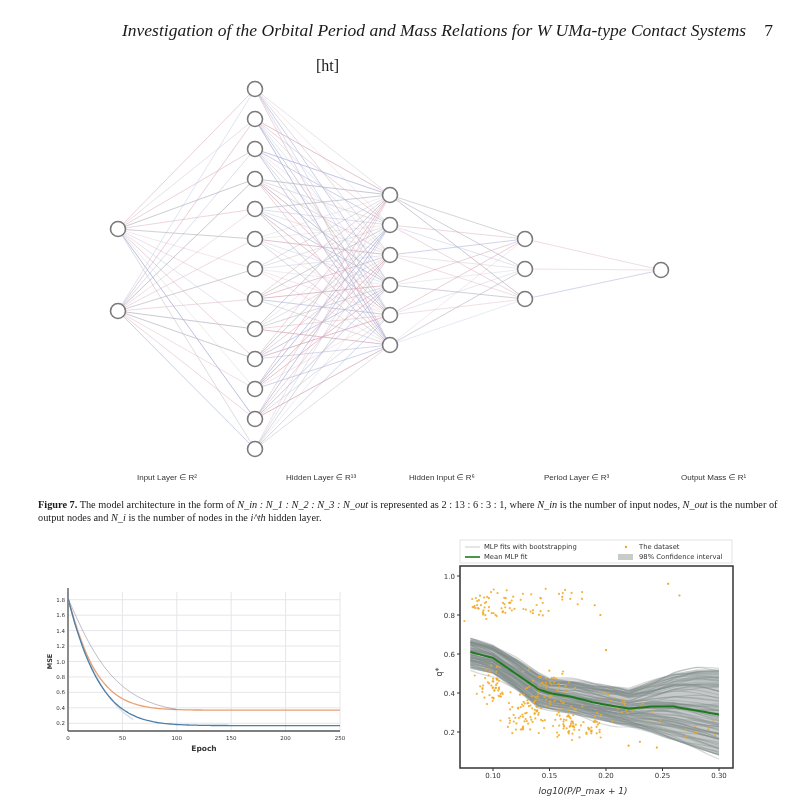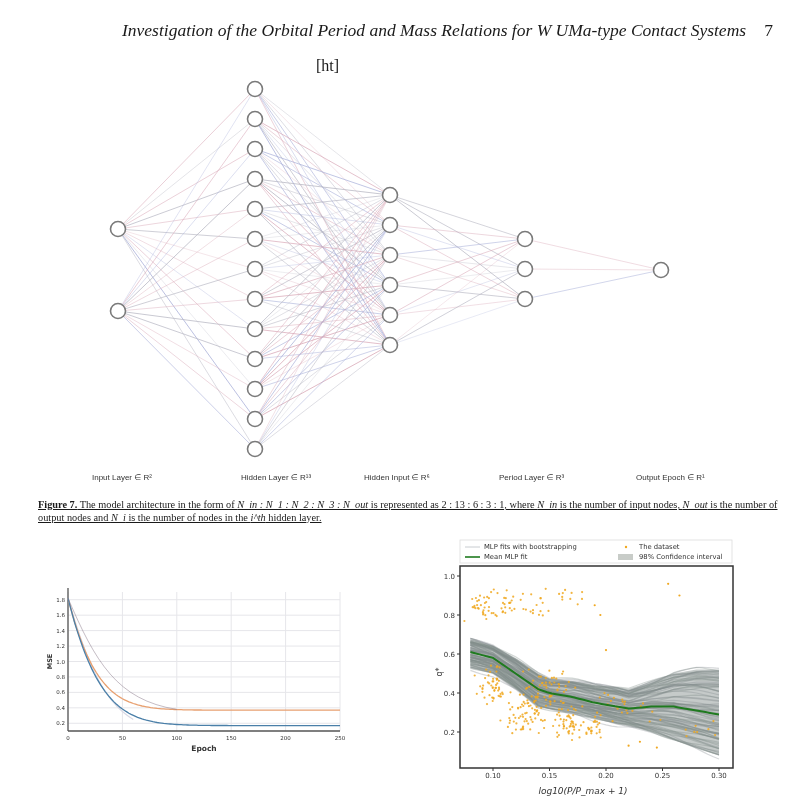--- a/index.html
+++ b/index.html
@@ -2,22 +2,22 @@
 <html><head>
 <meta charset="utf-8">
 <style>
   html, body { margin:0; padding:0; background:#ffffff; }
   body { width:800px; height:800px; position:relative; overflow:hidden; font-family:"Liberation Serif", serif; color:#1a1a1a; }
   .running-head { position:absolute; top:20px; left:110px; width:680px; font-style:italic; font-size:17.5px; }
   .running-head .title { position:absolute; left:0; top:0;margin-left:12px; }
   .running-head .page-num { position:absolute; right:17px; top:0; font-style:normal; }
   .ht { position:absolute; top:57px; left:316px; font-size:16px; }
   svg { position:absolute; left:0; top:0; }
-  .layer-label { position:absolute; top:473px; font-family:"Liberation Sans", sans-serif; font-size:8px; color:#333; white-space:nowrap; }
-  .caption { position:absolute; top:498px; left:38px; width:745px; font-size:10.3px; line-height:13px;text-decoration:underline; }
+  .layer-label { position:absolute; top:473px; font-family:"Liberation Sans", sans-serif; font-size:8px; color:#333; white-space:nowrap;margin-left:45px; }
+  .caption { position:absolute; top:498px; left:38px; width:745px; font-size:10.3px; line-height:13px; }
   .caption b { font-weight:bold; }
   .caption i { font-style:italic; }
   .ax-text { font-family:"DejaVu Sans", sans-serif; }
 </style>
 </head>
 <body>
 
 <div class="running-head">
   <span class="title">Investigation of the Orbital Period and Mass Relations for W UMa-type Contact Systems</span>
   <span class="page-num">7</span>
@@ -178,21 +178,21 @@
       <circle cx="525" cy="269" r="7.5" fill="#fff" stroke="#7a7a7a" stroke-width="1.6"></circle>
       <circle cx="525" cy="299" r="7.5" fill="#fff" stroke="#7a7a7a" stroke-width="1.6"></circle>
       <circle cx="661" cy="270" r="7.5" fill="#fff" stroke="#7a7a7a" stroke-width="1.6"></circle>
     </g>
   </svg>
 
 <div class="layer-label" style="left:92px">Input Layer ∈ R²</div>
 <div class="layer-label" style="left:241px">Hidden Layer ∈ R¹³</div>
 <div class="layer-label" style="left:364px">Hidden Input ∈ R⁶</div>
 <div class="layer-label" style="left:499px">Period Layer ∈ R³</div>
-<div class="layer-label" style="left:636px">Output Epoch ∈ R¹</div>
+<div class="layer-label" style="left:636px">Output Mass ∈ R¹</div>
 
 <div class="caption">
   <b>Figure 7.</b><span> The model architecture in the form of </span><i>N_in : N_1 : N_2 : N_3 : N_out</i><span> is represented as 2 : 13 : 6 : 3 : 1, where </span><i>N_in</i><span> is the number of input nodes, </span><i>N_out</i><span> is the number of output nodes and </span><i>N_i</i><span> is the number of nodes in the </span><i>i^th</i><span> hidden layer.</span>
 </div>
 
 <svg id="mse" width="800" height="800" style="pointer-events:none">
     <g>
       <line x1="68" y1="592" x2="68" y2="731" stroke="#e6e6ea" stroke-width="1"></line>
       <text x="68" y="740" font-size="5.5" text-anchor="middle" fill="#333" class="ax-text">0</text>
       <line x1="122.4" y1="592" x2="122.4" y2="731" stroke="#e6e6ea" stroke-width="1"></line>

